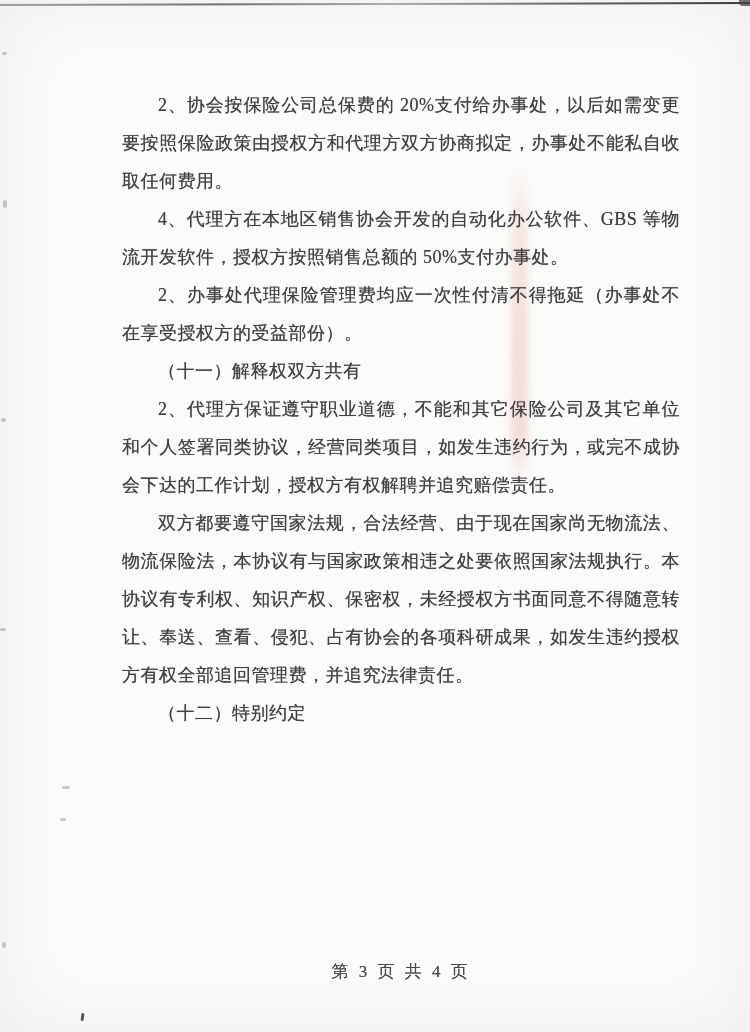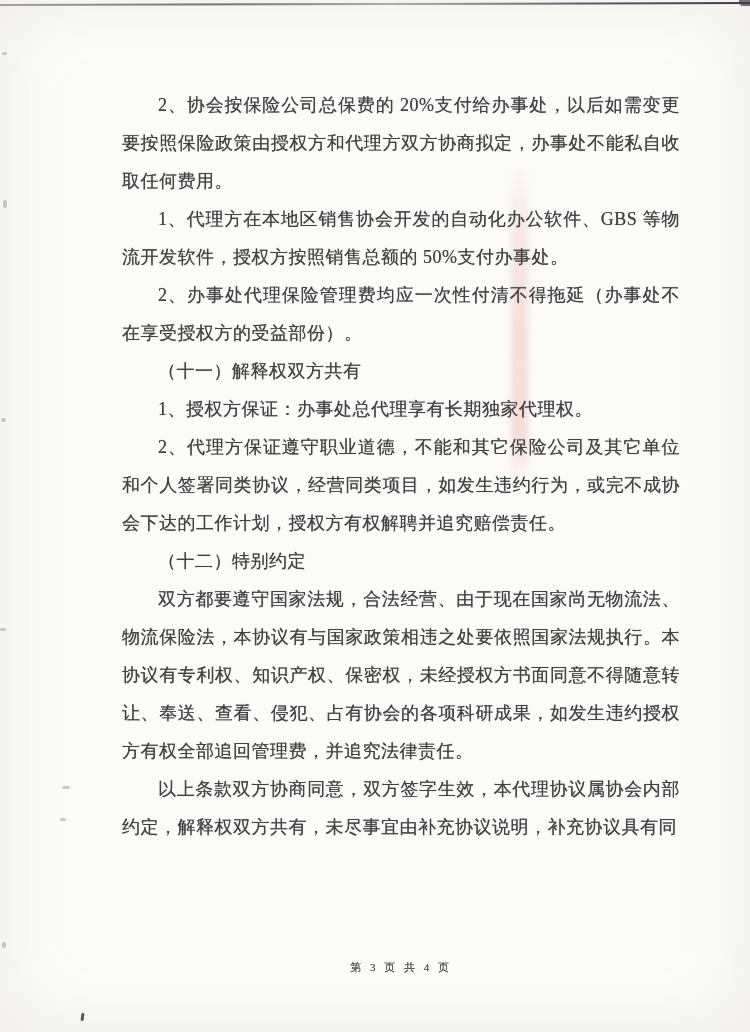--- a/index.html
+++ b/index.html
@@ -97,21 +97,21 @@
     word-break: break-all;
     overflow-wrap: break-word;
   }
   .footer {
     position: absolute;
     left: 122px;
     top: 960px;
     width: 558px;
     text-align: center;
     color: #4a4a4e;
-    font-size: 11px;
+    font-size: 17px;
     letter-spacing: 3px;
     text-shadow: 0 0 0.5px rgba(70,70,72,0.7);
   }
 </style>
 </head>
 <body>
 
 <div class="page">
 
   <div class="top-line"></div>
@@ -122,25 +122,23 @@
   <div class="speck s2"></div>
   <div class="speck s3"></div>
   <div class="speck s4"></div>
   <div class="speck s5"></div>
   <div class="speck s6"></div>
   <div class="speck s7"></div>
   <div class="speck dark"></div>
 
   <div class="doc">
     <p>2、协会按保险公司总保费的 20%支付给办事处，以后如需变更要按照保险政策由授权方和代理方双方协商拟定，办事处不能私自收取任何费用。</p>
-    <p>1、代理方在本地区销售协会开发的自动化办公软件、GBS 等物流开发软件，授权方按照销售总额的 50%支付办事处。</p>
+    <p>4、代理方在本地区销售协会开发的自动化办公软件、GBS 等物流开发软件，授权方按照销售总额的 50%支付办事处。</p>
     <p>2、办事处代理保险管理费均应一次性付清不得拖延（办事处不在享受授权方的受益部份）。</p>
     <p>（十一）解释权双方共有</p>
-    <p>1、授权方保证：办事处总代理享有长期独家代理权。</p>
     <p>2、代理方保证遵守职业道德，不能和其它保险公司及其它单位和个人签署同类协议，经营同类项目，如发生违约行为，或完不成协会下达的工作计划，授权方有权解聘并追究赔偿责任。</p>
+    <p>双方都要遵守国家法规，合法经营、由于现在国家尚无物流法、物流保险法，本协议有与国家政策相违之处要依照国家法规执行。本协议有专利权、知识产权、保密权，未经授权方书面同意不得随意转让、奉送、查看、侵犯、占有协会的各项科研成果，如发生违约授权方有权全部追回管理费，并追究法律责任。</p>
     <p>（十二）特别约定</p>
-    <p>双方都要遵守国家法规，合法经营、由于现在国家尚无物流法、物流保险法，本协议有与国家政策相违之处要依照国家法规执行。本协议有专利权、知识产权、保密权，未经授权方书面同意不得随意转让、奉送、查看、侵犯、占有协会的各项科研成果，如发生违约授权方有权全部追回管理费，并追究法律责任。</p>
-    <p>以上条款双方协商同意，双方签字生效，本代理协议属协会内部约定，解释权双方共有，未尽事宜由补充协议说明，补充协议具有同</p>
   </div>
 
   <div class="footer">第 3 页 共 4 页</div>
 
 </div>
 
 </body></html>

